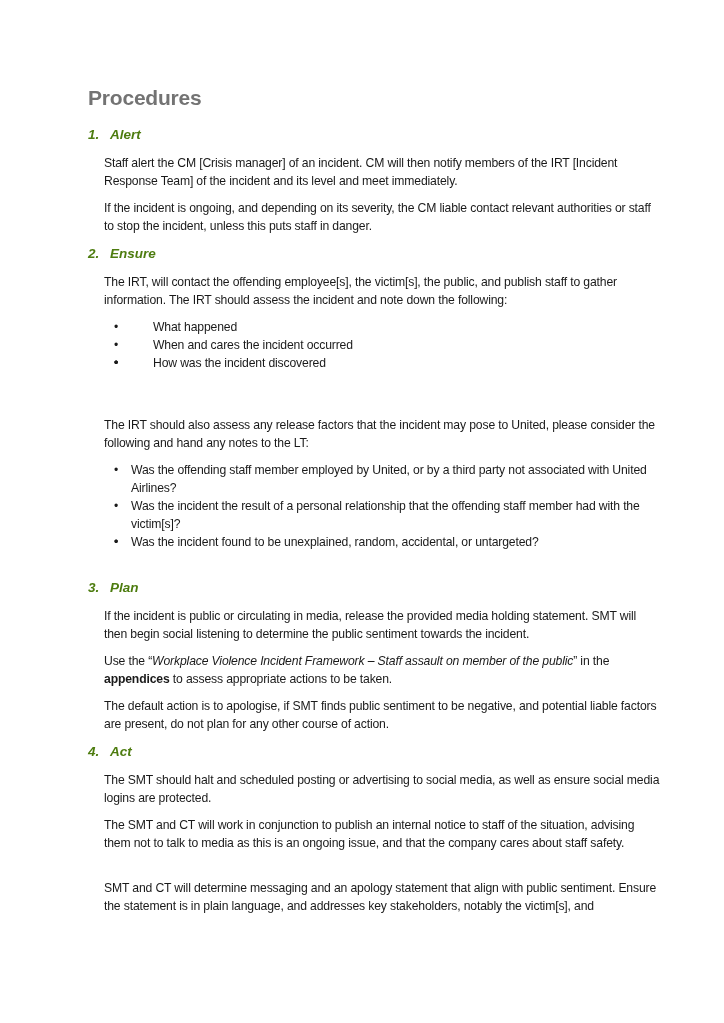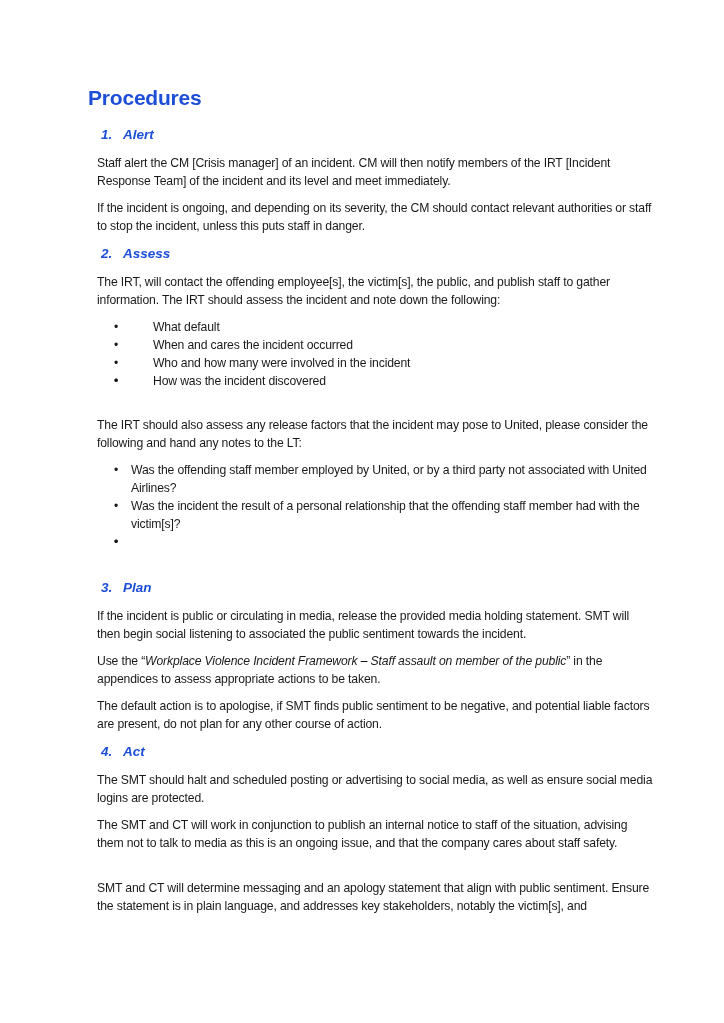--- a/index.html
+++ b/index.html
@@ -1,67 +1,67 @@
 <!DOCTYPE html>
 <html><head>
 <meta charset="utf-8">
 <style>
   html, body { margin: 0; padding: 0; background: #ffffff; }
   body { width: 724px; height: 1023px; position: relative; overflow: hidden;
          font-family: "Liberation Sans", sans-serif; color: #1a1a1a; }
   .page { position: absolute; left: 88px; top: 0; width: 560px; }
   .title { position: absolute; top: 86px; left: 0; font-size: 21px; font-weight: bold;
-           color: #1d4ed8; margin: 0; letter-spacing: -0.2px; }
-  .h2 { position: absolute; left: 13px; font-size: 13.5px; font-weight: bold; font-style: italic; margin: 0; color: #1d4ed8; }
+           color: #737373; margin: 0; letter-spacing: -0.2px; }
+  .h2 { position: absolute; left: 0; font-size: 13.5px; font-weight: bold; font-style: italic; margin: 0; color: #4d7c0f; }
   .h2 .num { display: inline-block; width: 22px; }
-  .p { position: absolute; left: 9px; width: 556px; font-size: 12.2px; line-height: 18px; margin: 0; letter-spacing: -0.15px; }
+  .p { position: absolute; left: 16px; width: 556px; font-size: 12.2px; line-height: 18px; margin: 0; letter-spacing: -0.15px; }
   .bl { position: absolute; left: 0; width: 560px; font-size: 12.2px; line-height: 18px; margin: 0; padding: 0; list-style: none; letter-spacing: -0.15px; }
   .bl li { position: relative; }
   .bl.wide li { padding-left: 65px; }
   .bl.wide li .dot { position: absolute; left: 26px; }
   .bl.narrow li { padding-left: 43px; }
   .bl.narrow li .dot { position: absolute; left: 26px; }
-  .bold { font-weight: normal; }
+  .bold { font-weight: bold; }
   .it { font-style: italic; }
 </style>
 </head>
 <body>
 
 <div class="page">
   <h1 class="title">Procedures</h1>
 
   <h2 class="h2" style="top:127px">
     <span class="num">1.</span><span>Alert</span>
   </h2>
   <p class="p" style="top:154px">Staff alert the CM [Crisis manager] of an incident. CM will then notify members of the IRT [Incident Response Team] of the incident and its level and meet immediately.</p>
-  <p class="p" style="top:199px">If the incident is ongoing, and depending on its severity, the CM should contact relevant authorities or staff to stop the incident, unless this puts staff in danger.</p>
+  <p class="p" style="top:199px">If the incident is ongoing, and depending on its severity, the CM liable contact relevant authorities or staff to stop the incident, unless this puts staff in danger.</p>
 
   <h2 class="h2" style="top:246px">
-    <span class="num">2.</span><span>Assess</span>
+    <span class="num">2.</span><span>Ensure</span>
   </h2>
   <p class="p" style="top:273px">The IRT, will contact the offending employee[s], the victim[s], the public, and publish staff to gather information. The IRT should assess the incident and note down the following:</p>
   <ul class="bl wide" style="top:318px">
-    <li><span class="dot">•</span><span>What default</span></li>
+    <li><span class="dot">•</span><span>What happened</span></li>
     <li><span class="dot">•</span><span>When and cares the incident occurred</span></li>
-    <li><span class="dot">•</span><span>Who and how many were involved in the incident</span></li>
+    <li><span class="dot">•</span></li>
     <li><span class="dot">•</span></li>
     <li><span class="dot">•</span><span>How was the incident discovered</span></li>
   </ul>
   <p class="p" style="top:416px">The IRT should also assess any release factors that the incident may pose to United, please consider the following and hand any notes to the LT:</p>
   <ul class="bl narrow" style="top:461px">
     <li><span class="dot">•</span><span>Was the offending staff member employed by United, or by a third party not associated with United Airlines?</span></li>
     <li><span class="dot">•</span><span>Was the incident the result of a personal relationship that the offending staff member had with the victim[s]?</span></li>
     <li><span class="dot">•</span></li>
-    <li><span class="dot">•</span></li>
+    <li><span class="dot">•</span><span>Was the incident found to be unexplained, random, accidental, or untargeted?</span></li>
   </ul>
 
   <h2 class="h2" style="top:580px">
     <span class="num">3.</span><span>Plan</span>
   </h2>
-  <p class="p" style="top:607px">If the incident is public or circulating in media, release the provided media holding statement. SMT will then begin social listening to associated the public sentiment towards the incident.</p>
+  <p class="p" style="top:607px">If the incident is public or circulating in media, release the provided media holding statement. SMT will then begin social listening to determine the public sentiment towards the incident.</p>
   <p class="p" style="top:652px"><span>Use the “</span><span class="it">Workplace Violence Incident Framework – Staff assault on member of the public</span><span>” in the </span><span class="bold">appendices</span><span> to assess appropriate actions to be taken.</span></p>
   <p class="p" style="top:697px">The default action is to apologise, if SMT finds public sentiment to be negative, and potential liable factors are present, do not plan for any other course of action.</p>
 
   <h2 class="h2" style="top:744px">
     <span class="num">4.</span><span>Act</span>
   </h2>
   <p class="p" style="top:771px">The SMT should halt and scheduled posting or advertising to social media, as well as ensure social media logins are protected.</p>
   <p class="p" style="top:816px">The SMT and CT will work in conjunction to publish an internal notice to staff of the situation, advising them not to talk to media as this is an ongoing issue, and that the company cares about staff safety.</p>
   <p class="p" style="top:879px">SMT and CT will determine messaging and an apology statement that align with public sentiment. Ensure the statement is in plain language, and addresses key stakeholders, notably the victim[s], and</p>
 </div>

